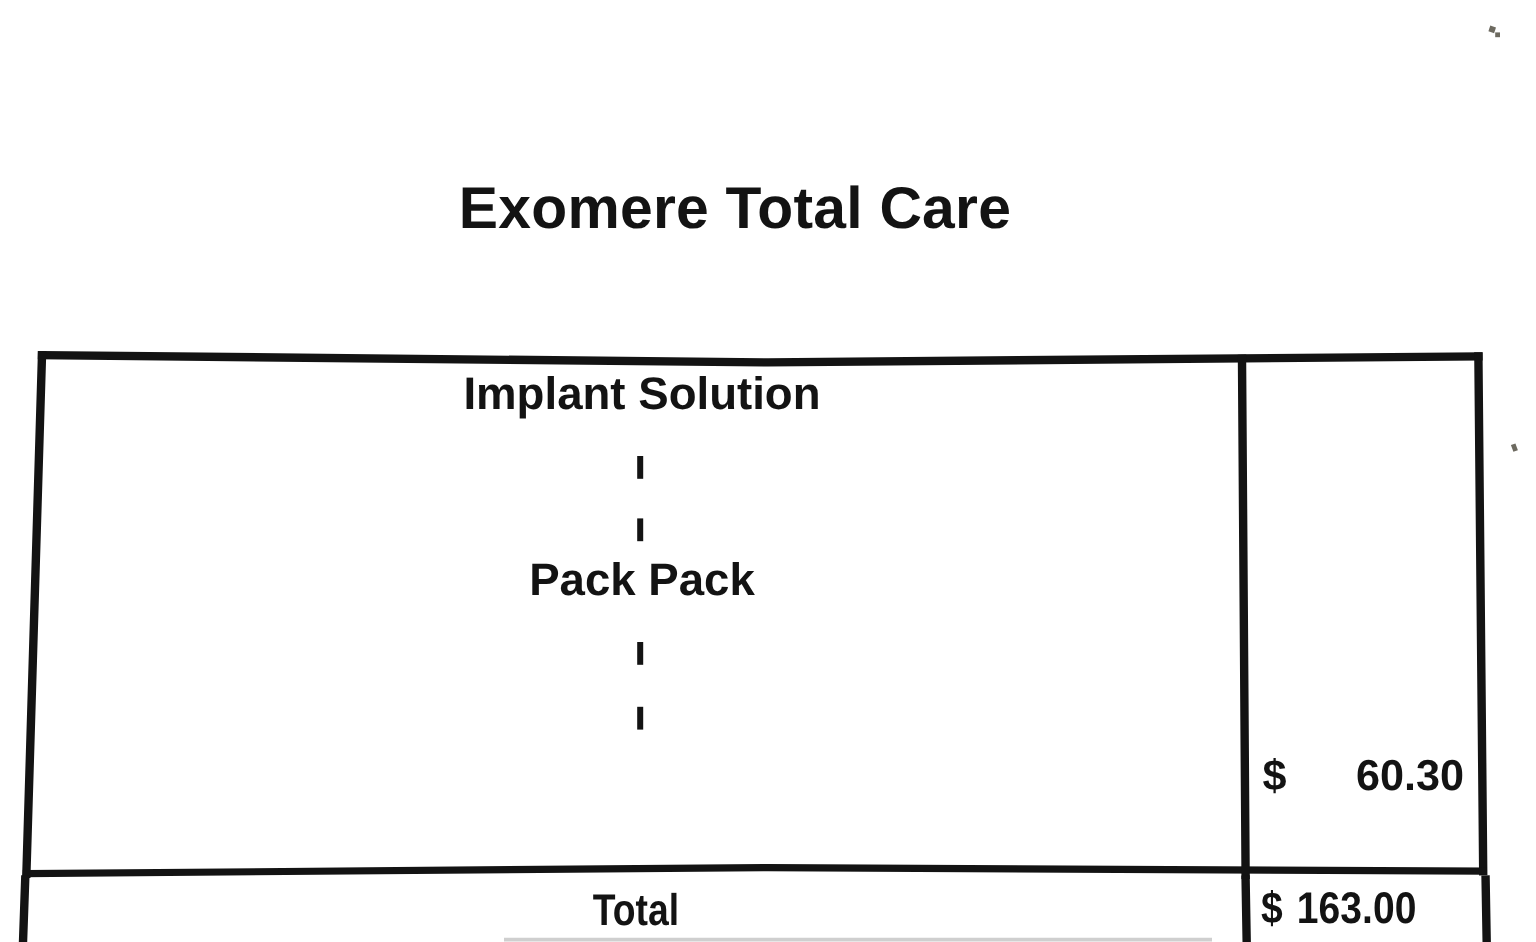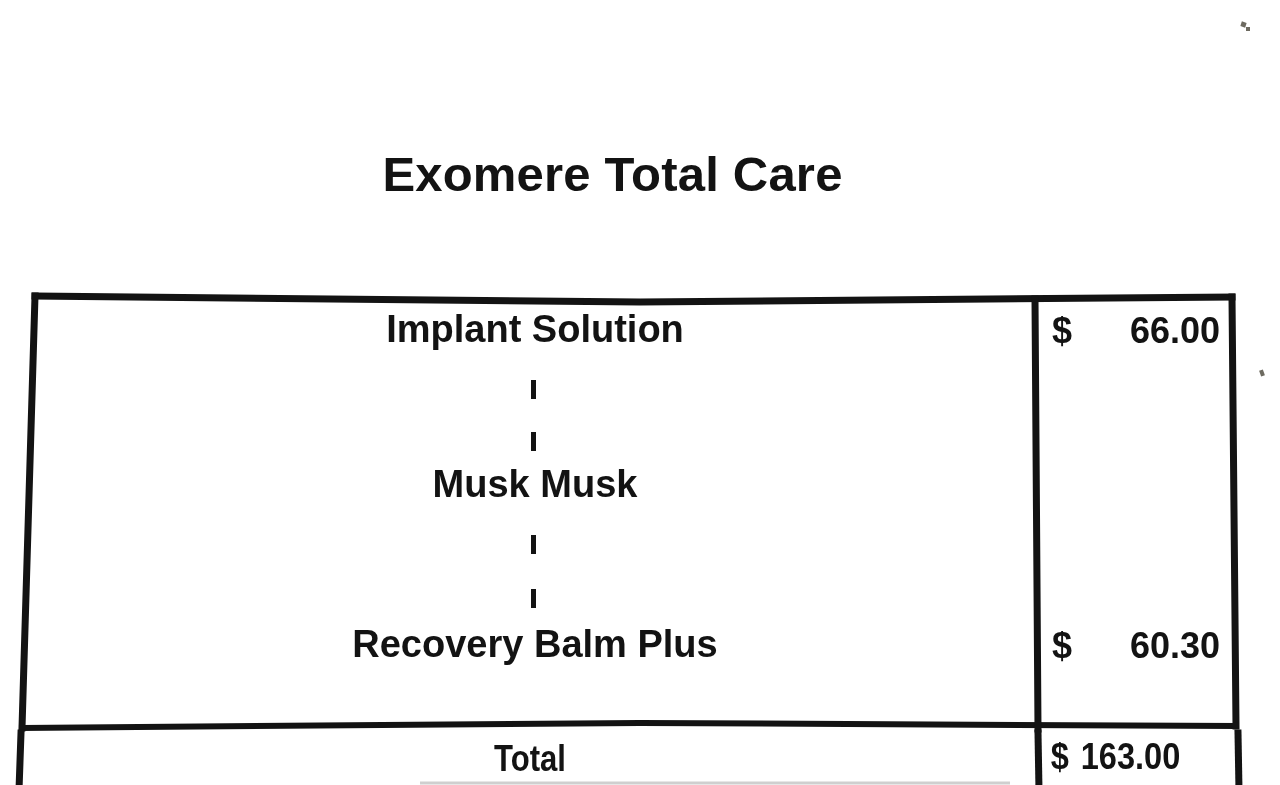--- a/index.html
+++ b/index.html
@@ -167,33 +167,29 @@
       <path d="M 1035 299 L 1038 729" stroke="#131313" stroke-width="7" fill="none" stroke-linecap="square"></path>
 
       <path d="M 21 733 L 19 790" stroke="#131313" stroke-width="7" fill="none" stroke-linecap="square"></path>
       <path d="M 1238 733 L 1239 790" stroke="#131313" stroke-width="7" fill="none" stroke-linecap="square"></path>
       <path d="M 1038 733 L 1039 790" stroke="#131313" stroke-width="7" fill="none" stroke-linecap="square"></path>
 
       <path d="M 420 783 L 1010 783" stroke="#cfcfcf" stroke-width="3" fill="none"></path>
     </svg>
 
     <div class="cell-text item-name item-row-1">Implant Solution</div>
-    <div class="cell-text price price-row-1">
-      <span class="cur">$</span><span class="amt">66.00</span>
-    </div>
 
     <div class="sep-tick tick-a"></div>
     <div class="sep-tick tick-b"></div>
 
-    <div class="cell-text item-name item-row-2">Musk Musk</div>
+    <div class="cell-text item-name item-row-2">Pack Pack</div>
 
     <div class="sep-tick tick-c"></div>
     <div class="sep-tick tick-d"></div>
 
-    <div class="cell-text item-name item-row-3">Recovery Balm Plus</div>
     <div class="cell-text price price-row-3">
       <span class="cur">$</span><span class="amt">60.30</span>
     </div>
 
     <div class="cell-text total-label">Total</div>
     <div class="cell-text total-price">
       <span class="cur">$</span><span class="amt">163.00</span>
     </div>
 
   </div>

